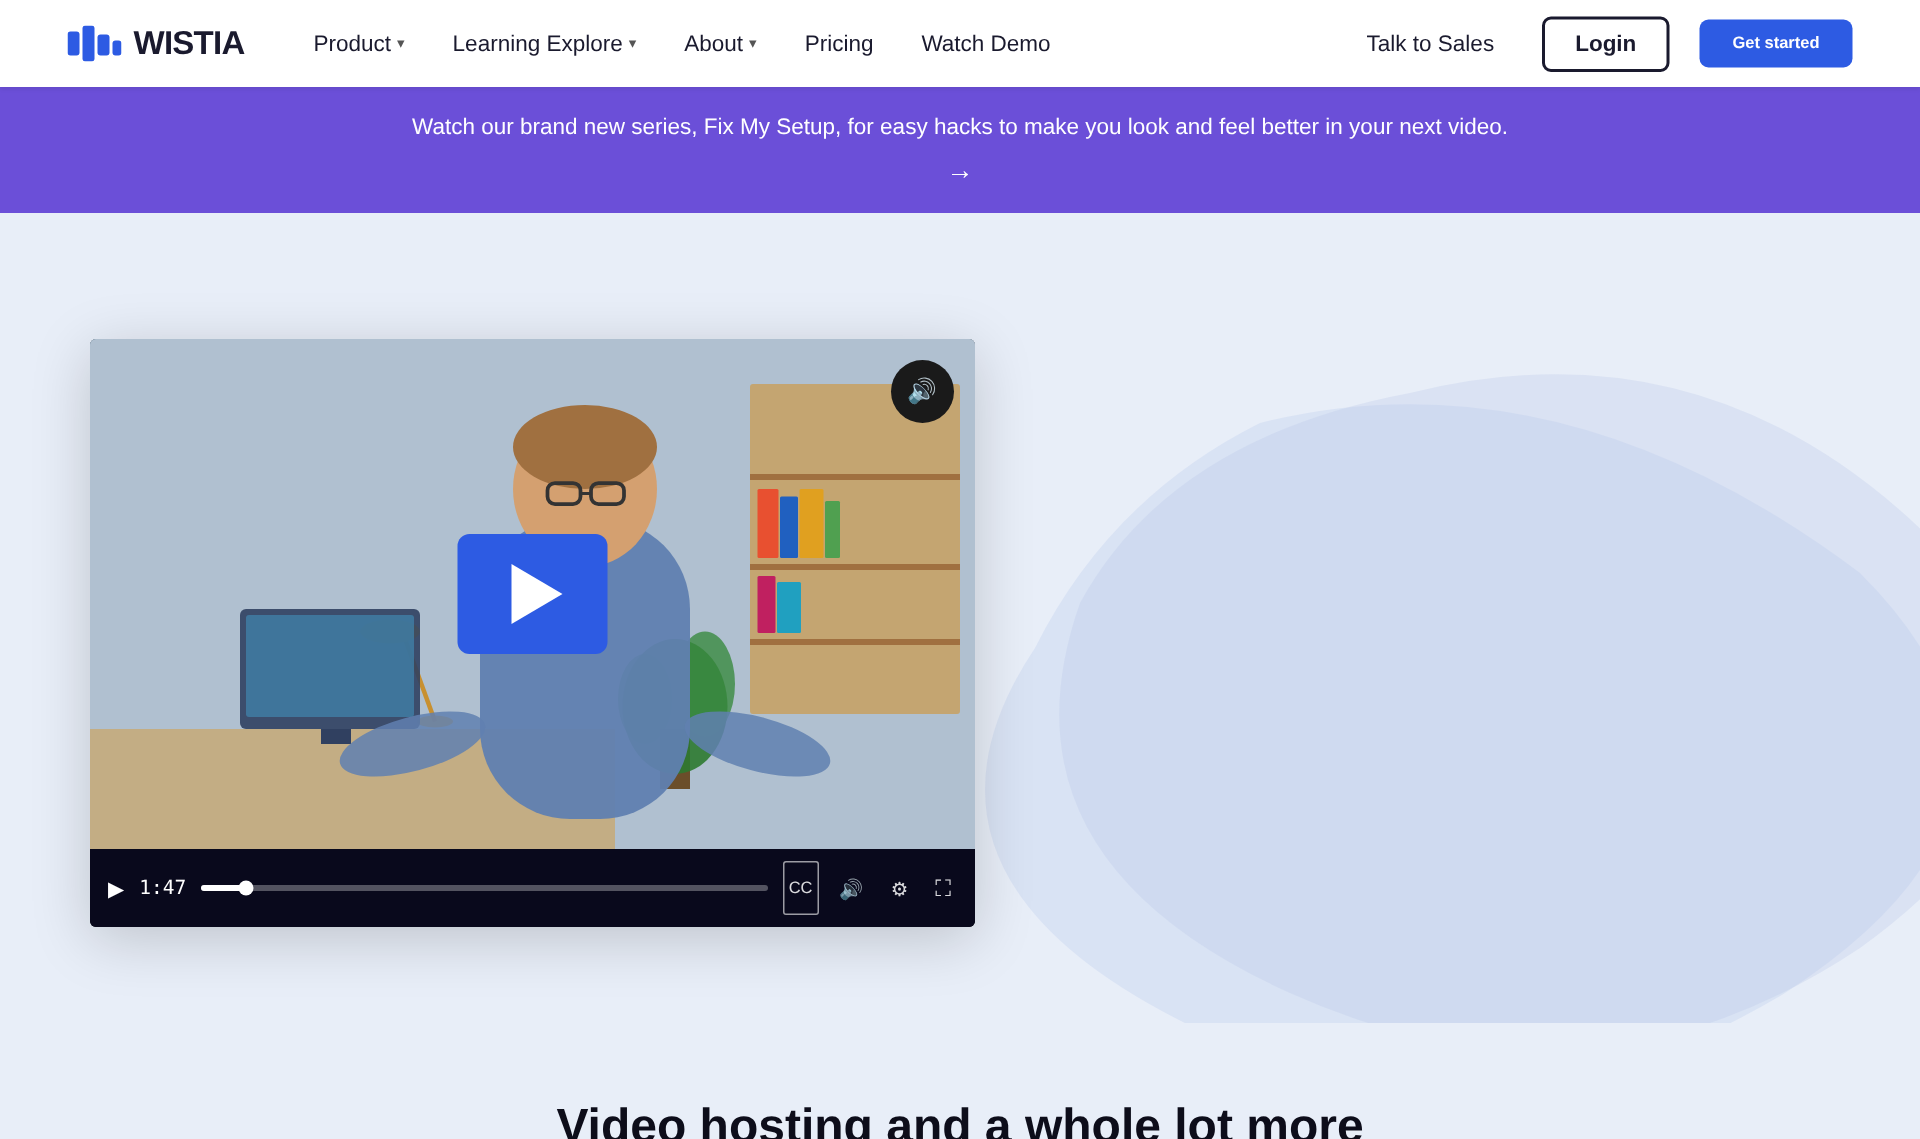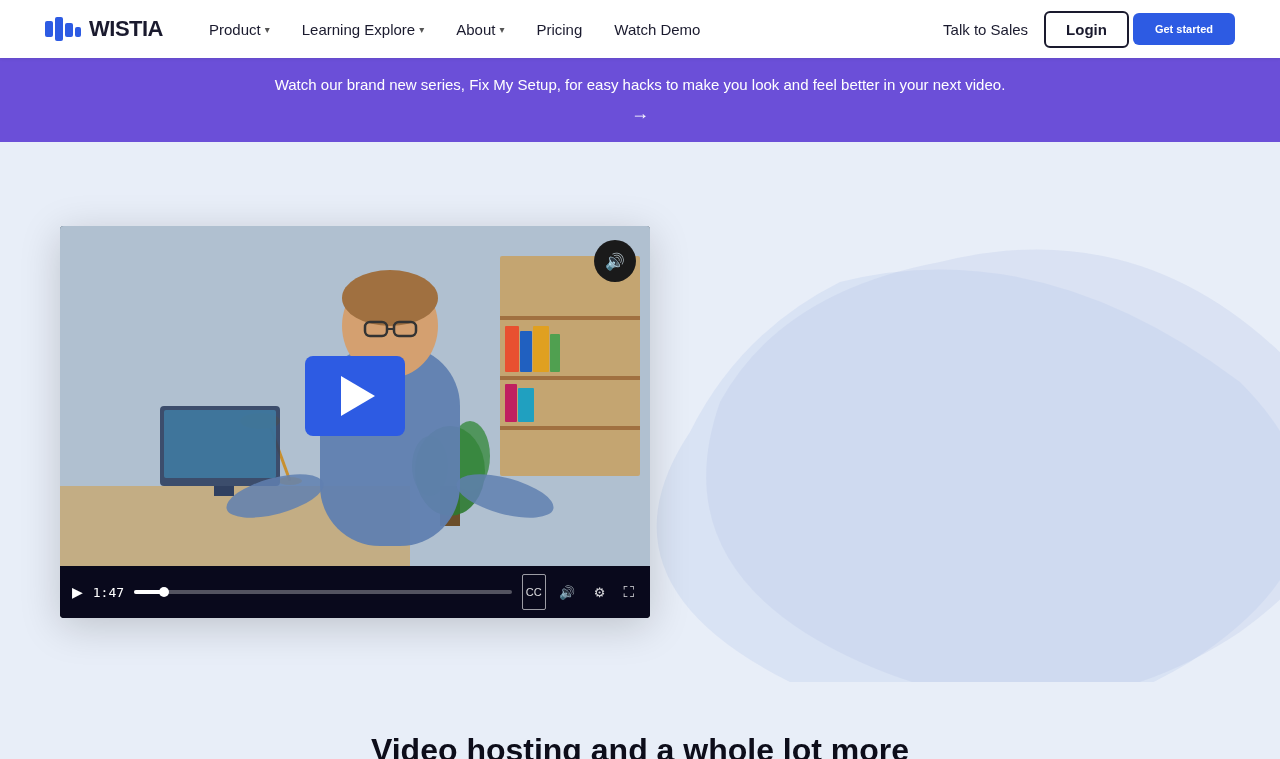--- a/index.html
+++ b/index.html
@@ -44,21 +44,21 @@
       border-radius: 6px;
       white-space: nowrap;
     }
     .nav-chevron {
       font-size: 10px;
       color: #555;
     }
     .nav-right {
       display: flex;
       align-items: center;
-      gap: 4px;
+      gap: 20px;
     }
     .talk-to-sales {
       font-size: 15px;
       color: #1a1a2e;
       cursor: pointer;
       padding: 8px 12px;
     }
     .btn-login {
       border: 2px solid #1a1a2e;
       background: transparent;

